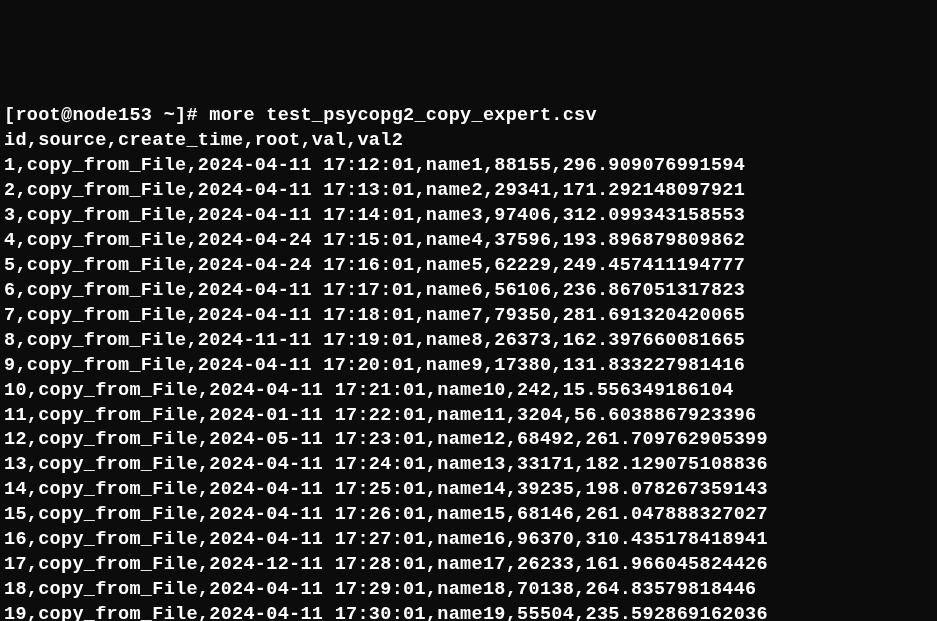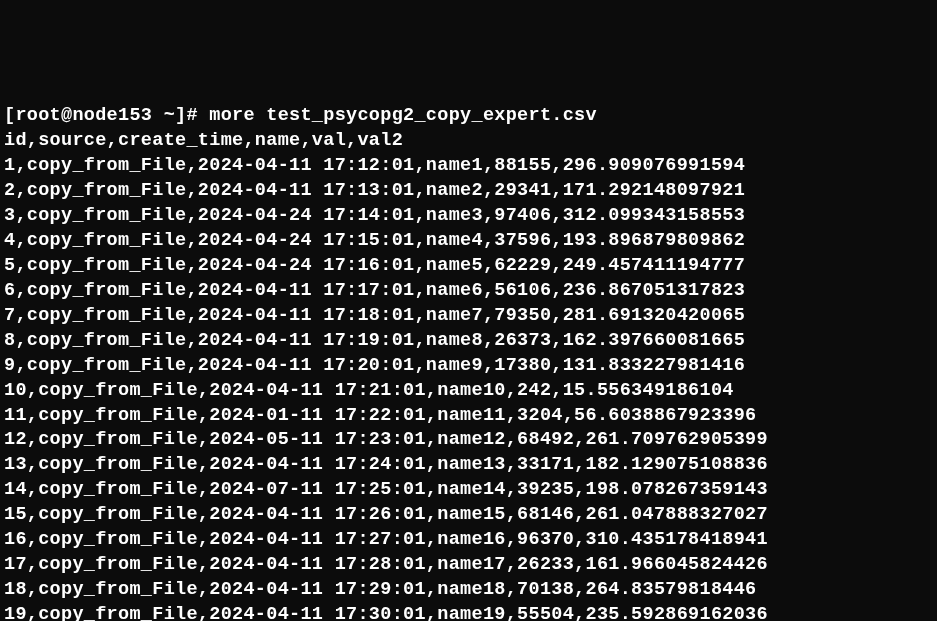--- a/index.html
+++ b/index.html
@@ -24,38 +24,38 @@
     .terminal {
       white-space: pre;
     }
   </style>
 </head>
 <body>
 
 
 
 <div class="terminal"><span>[root@node153 ~]# more test_psycopg2_copy_expert.csv</span>
-<span>id,source,create_time,name,val,val2</span>
+<span>id,source,create_time,root,val,val2</span>
 <span>1,copy_from_File,2024-04-11 17:12:01,name1,88155,296.909076991594</span>
 <span>2,copy_from_File,2024-04-11 17:13:01,name2,29341,171.292148097921</span>
-<span>3,copy_from_File,2024-04-24 17:14:01,name3,97406,312.099343158553</span>
+<span>3,copy_from_File,2024-04-11 17:14:01,name3,97406,312.099343158553</span>
 <span>4,copy_from_File,2024-04-24 17:15:01,name4,37596,193.896879809862</span>
 <span>5,copy_from_File,2024-04-24 17:16:01,name5,62229,249.457411194777</span>
 <span>6,copy_from_File,2024-04-11 17:17:01,name6,56106,236.867051317823</span>
 <span>7,copy_from_File,2024-04-11 17:18:01,name7,79350,281.691320420065</span>
-<span>8,copy_from_File,2024-04-11 17:19:01,name8,26373,162.397660081665</span>
+<span>8,copy_from_File,2024-11-11 17:19:01,name8,26373,162.397660081665</span>
 <span>9,copy_from_File,2024-04-11 17:20:01,name9,17380,131.833227981416</span>
 <span>10,copy_from_File,2024-04-11 17:21:01,name10,242,15.556349186104</span>
 <span>11,copy_from_File,2024-01-11 17:22:01,name11,3204,56.6038867923396</span>
 <span>12,copy_from_File,2024-05-11 17:23:01,name12,68492,261.709762905399</span>
 <span>13,copy_from_File,2024-04-11 17:24:01,name13,33171,182.129075108836</span>
-<span>14,copy_from_File,2024-07-11 17:25:01,name14,39235,198.078267359143</span>
+<span>14,copy_from_File,2024-04-11 17:25:01,name14,39235,198.078267359143</span>
 <span>15,copy_from_File,2024-04-11 17:26:01,name15,68146,261.047888327027</span>
 <span>16,copy_from_File,2024-04-11 17:27:01,name16,96370,310.435178418941</span>
-<span>17,copy_from_File,2024-04-11 17:28:01,name17,26233,161.966045824426</span>
+<span>17,copy_from_File,2024-12-11 17:28:01,name17,26233,161.966045824426</span>
 <span>18,copy_from_File,2024-04-11 17:29:01,name18,70138,264.83579818446</span>
 <span>19,copy_from_File,2024-04-11 17:30:01,name19,55504,235.592869162036</span>
 
 
 
 
 </div>
 
 
 

